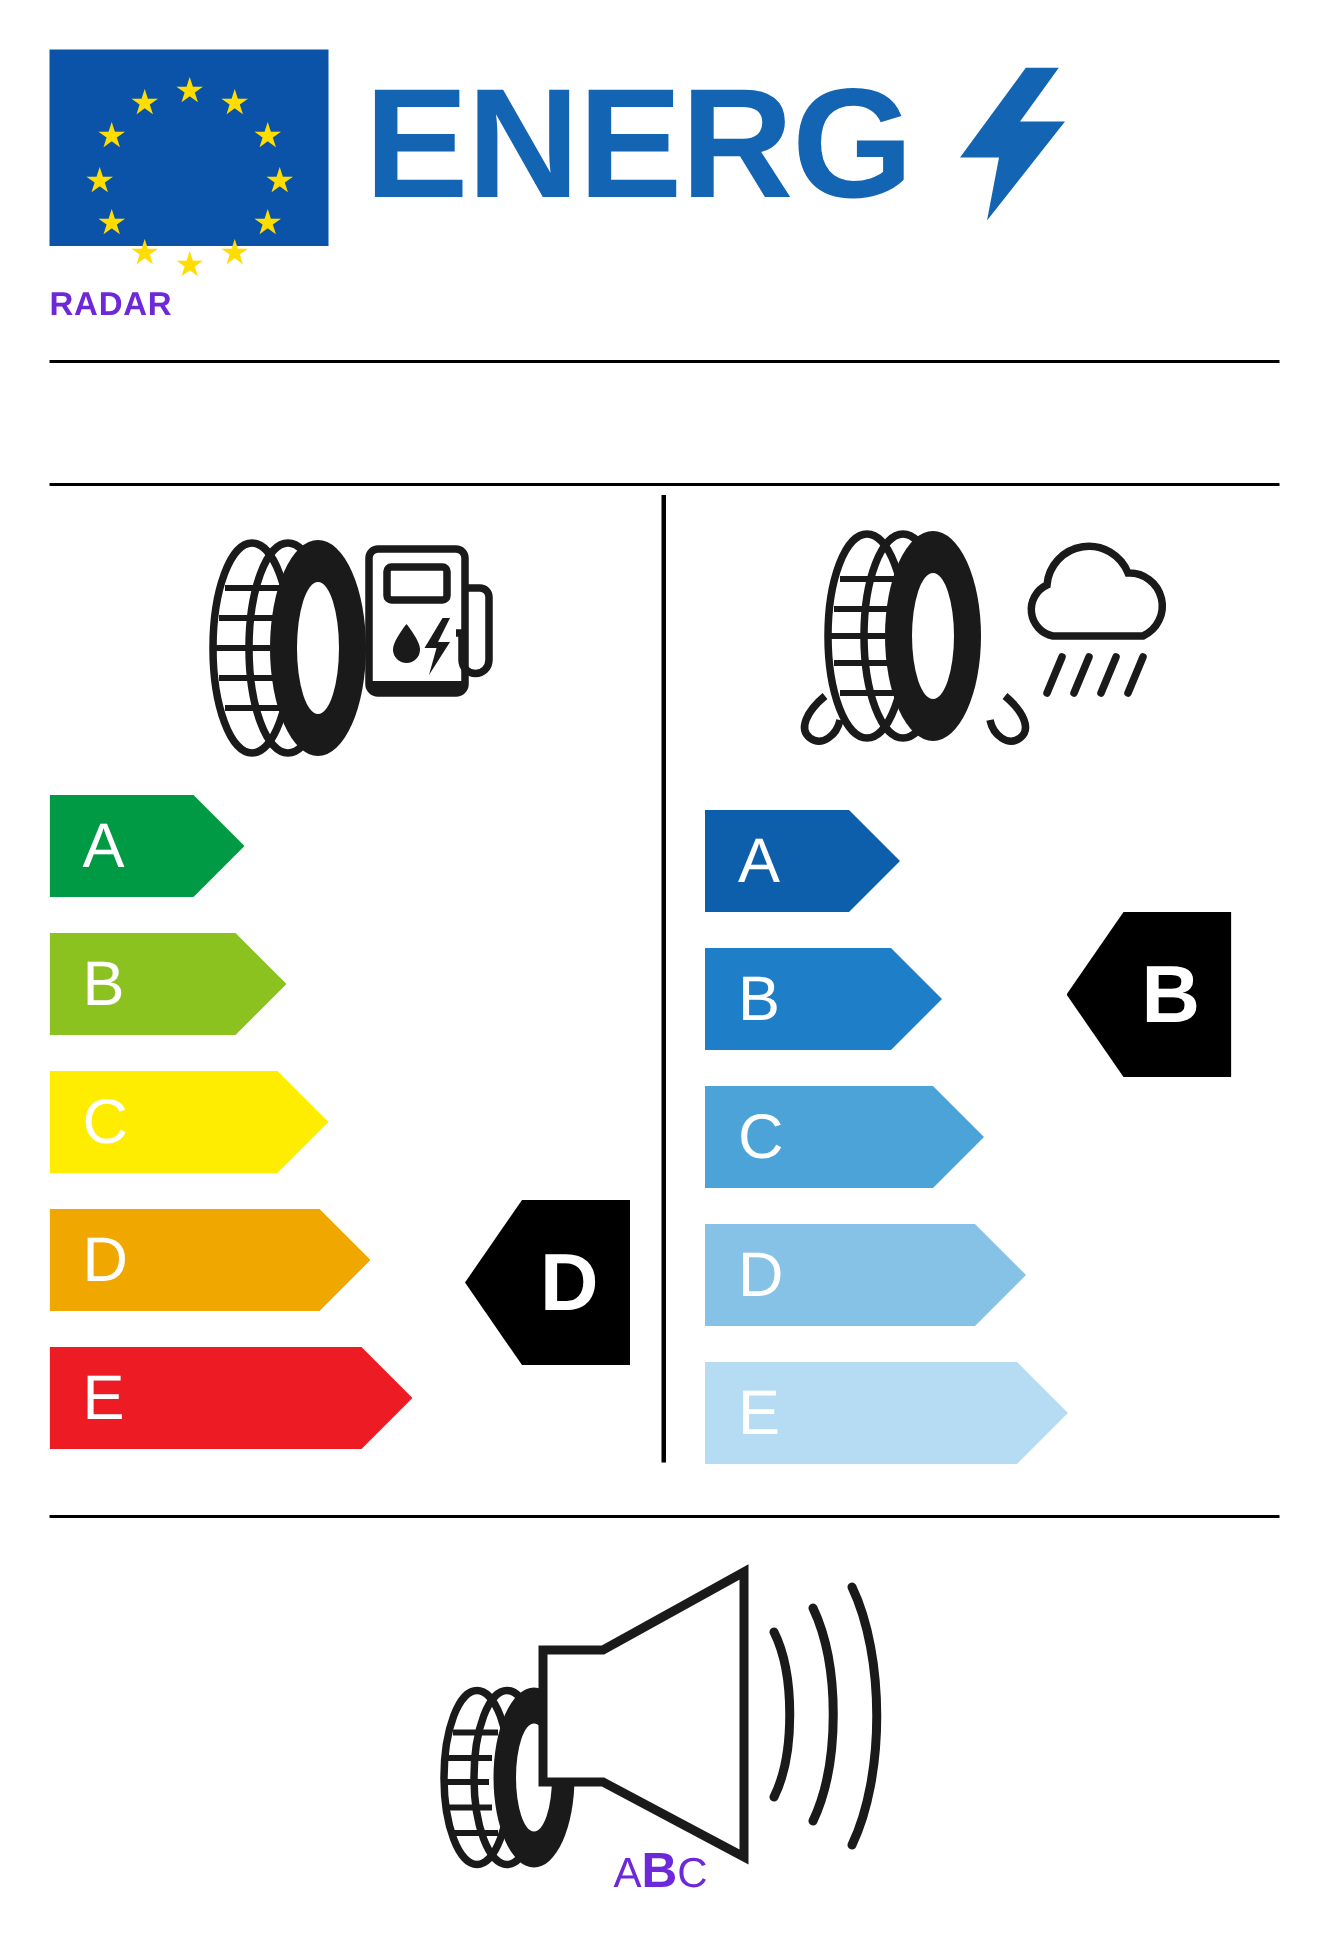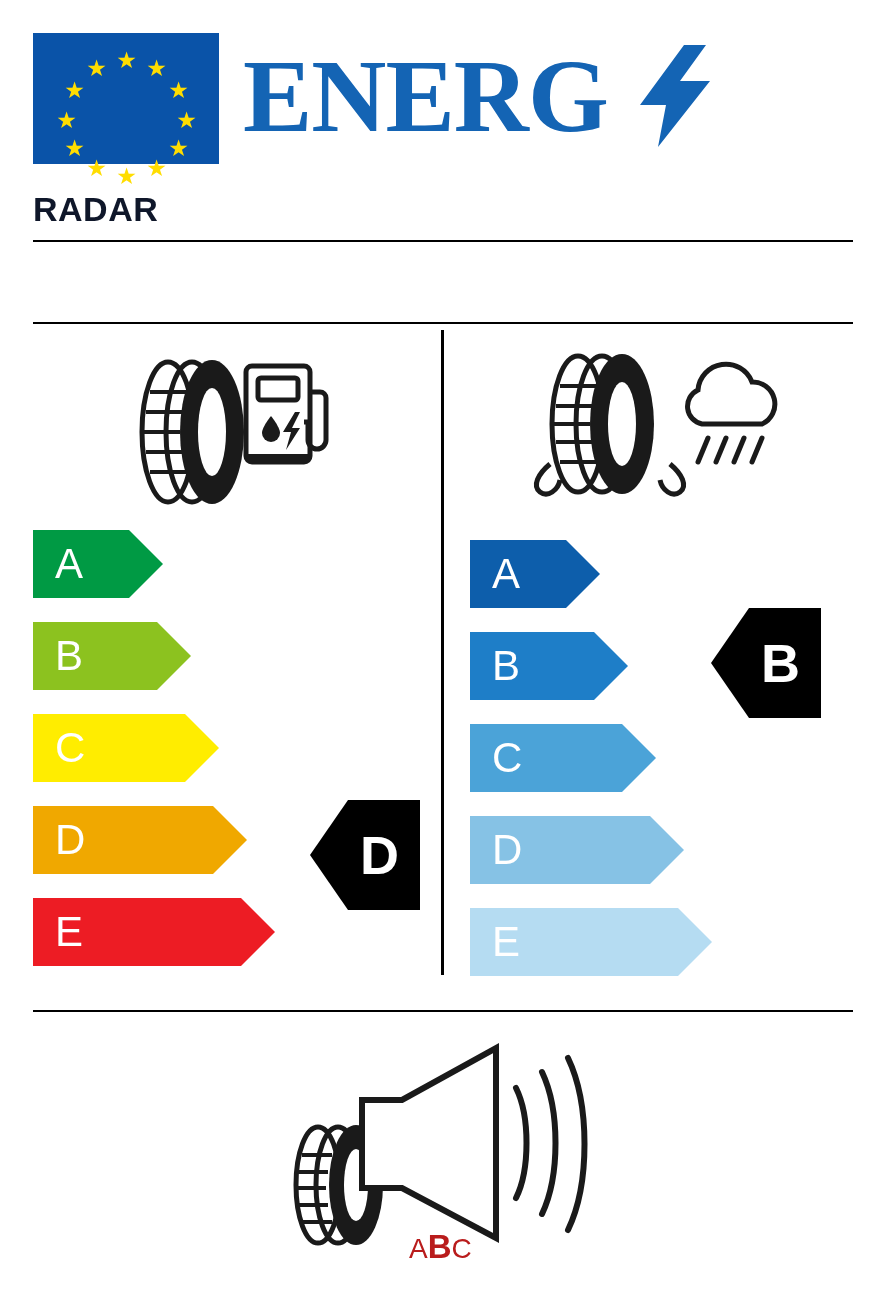--- a/index.html
+++ b/index.html
@@ -44,37 +44,37 @@
 
   .energ-word {
     position: absolute;
     left: 243px;
     top: 44px;
     font-size: 104px;
     line-height: 104px;
     font-weight: bold;
     color: #1464b4;
     letter-spacing: -1px;
-    font-family: Liberation Serif, serif;
+    font-family: Liberation Sans, sans-serif;
   }
   .bolt {
     position: absolute;
     left: 640px;
     top: 45px;
     width: 70px;
     height: 102px;
   }
 
   .brand-name {
     position: absolute;
     left: 33px;
     top: 190px;
-    font-size: 34px;
+    font-size: 22px;
     font-weight: bold;
-    color: #0f172a;
+    color: #6d28d9;
     letter-spacing: 0.5px;
   }
 
   .hr {
     position: absolute;
     background: #000;
     height: 2px;
   }
   .hr-brand { left: 33px; top: 240px; width: 820px; }
   .hr-top   { left: 33px; top: 322px; width: 820px; }
@@ -148,21 +148,21 @@
     top: 1105px;
     font-size: 44px;
     color: #000;
     font-family: "Liberation Sans", sans-serif;
   }
   .noise-classes {
     position: absolute;
     left: 409px;
     top: 1228px;
     font-size: 28px;
-    color: #b91c1c;
+    color: #6d28d9;
     letter-spacing: 0px;
   }
   .noise-classes b { font-size: 33px; font-weight: bold; }
 
   svg { display: block; }
 </style>
 </head>
 <body>
 
 <div class="label-root">

